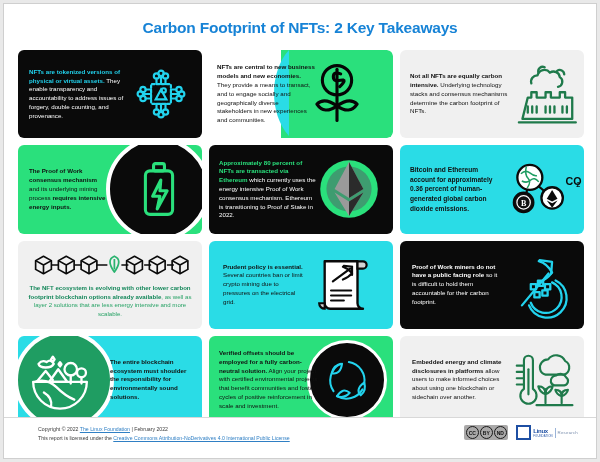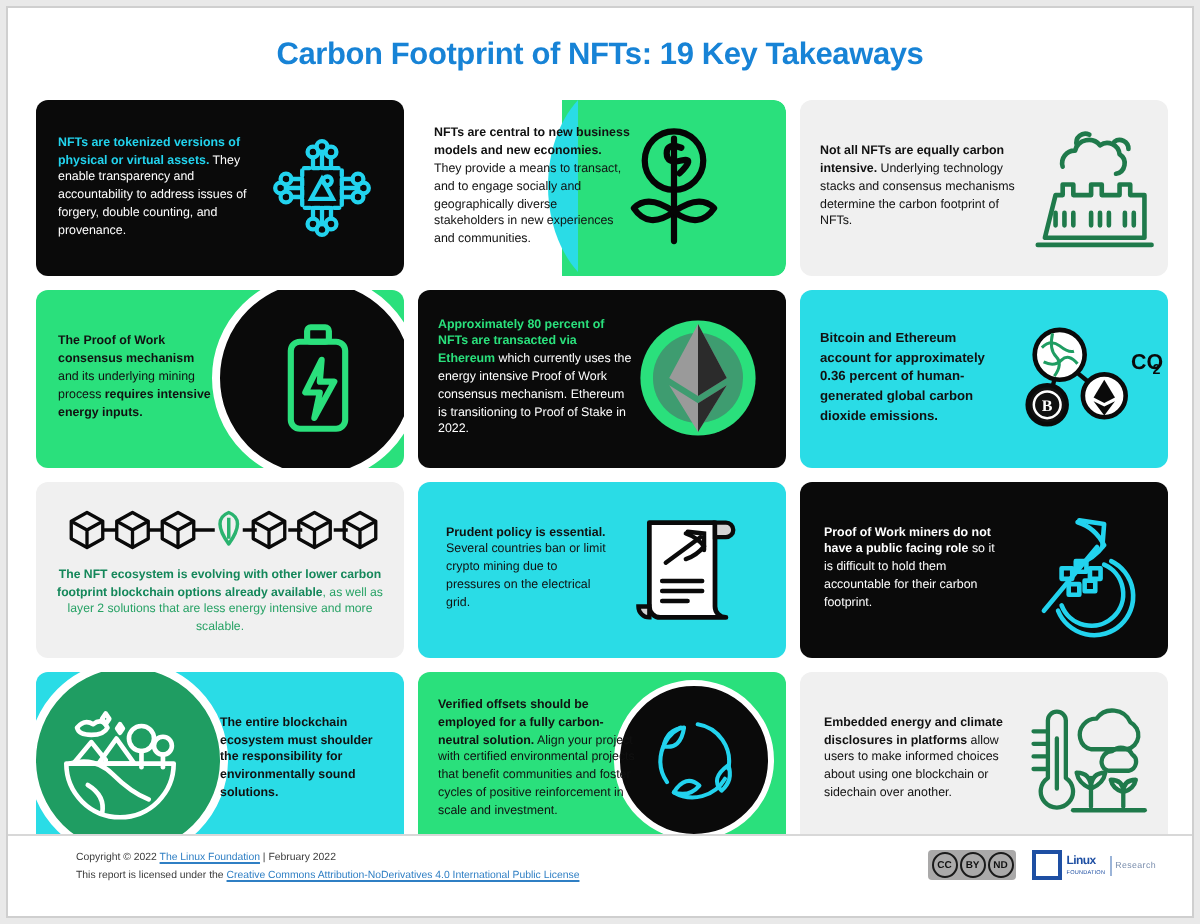--- a/index.html
+++ b/index.html
@@ -133,21 +133,21 @@
   .lftext{font-size:6px;font-weight:bold;color:#1e4fa3;letter-spacing:-0.3px;line-height:1;}
   .lfsub{font-size:2.8px;color:#1e4fa3;letter-spacing:0.1px;}
   .lfdiv{width:1px;height:10px;background:#9bb4d8;}
   .lfres{font-size:4.4px;color:#7b8fae;letter-spacing:0.2px;}
 </style>
 </head>
 <body>
 
 <div class="poster">
 
-  <div class="title">Carbon Footprint of NFTs: 19 Key Takeaways</div>
+  <div class="title">Carbon Footprint of NFTs: 2 Key Takeaways</div>
 
   <div class="grid">
 
     <div class="card c-black k1">
       <div class="txt t-white b-cyan">
         <b>NFTs are tokenized versions of physical or virtual assets.</b><span> They enable transparency and accountability to address issues of forgery, double counting, and provenance.</span>
       </div>
       <div class="ic">
         <svg width="54" height="54" viewBox="0 0 60 60">
           <g stroke="#22d3ee" stroke-width="2.4" fill="none" stroke-linecap="round">

